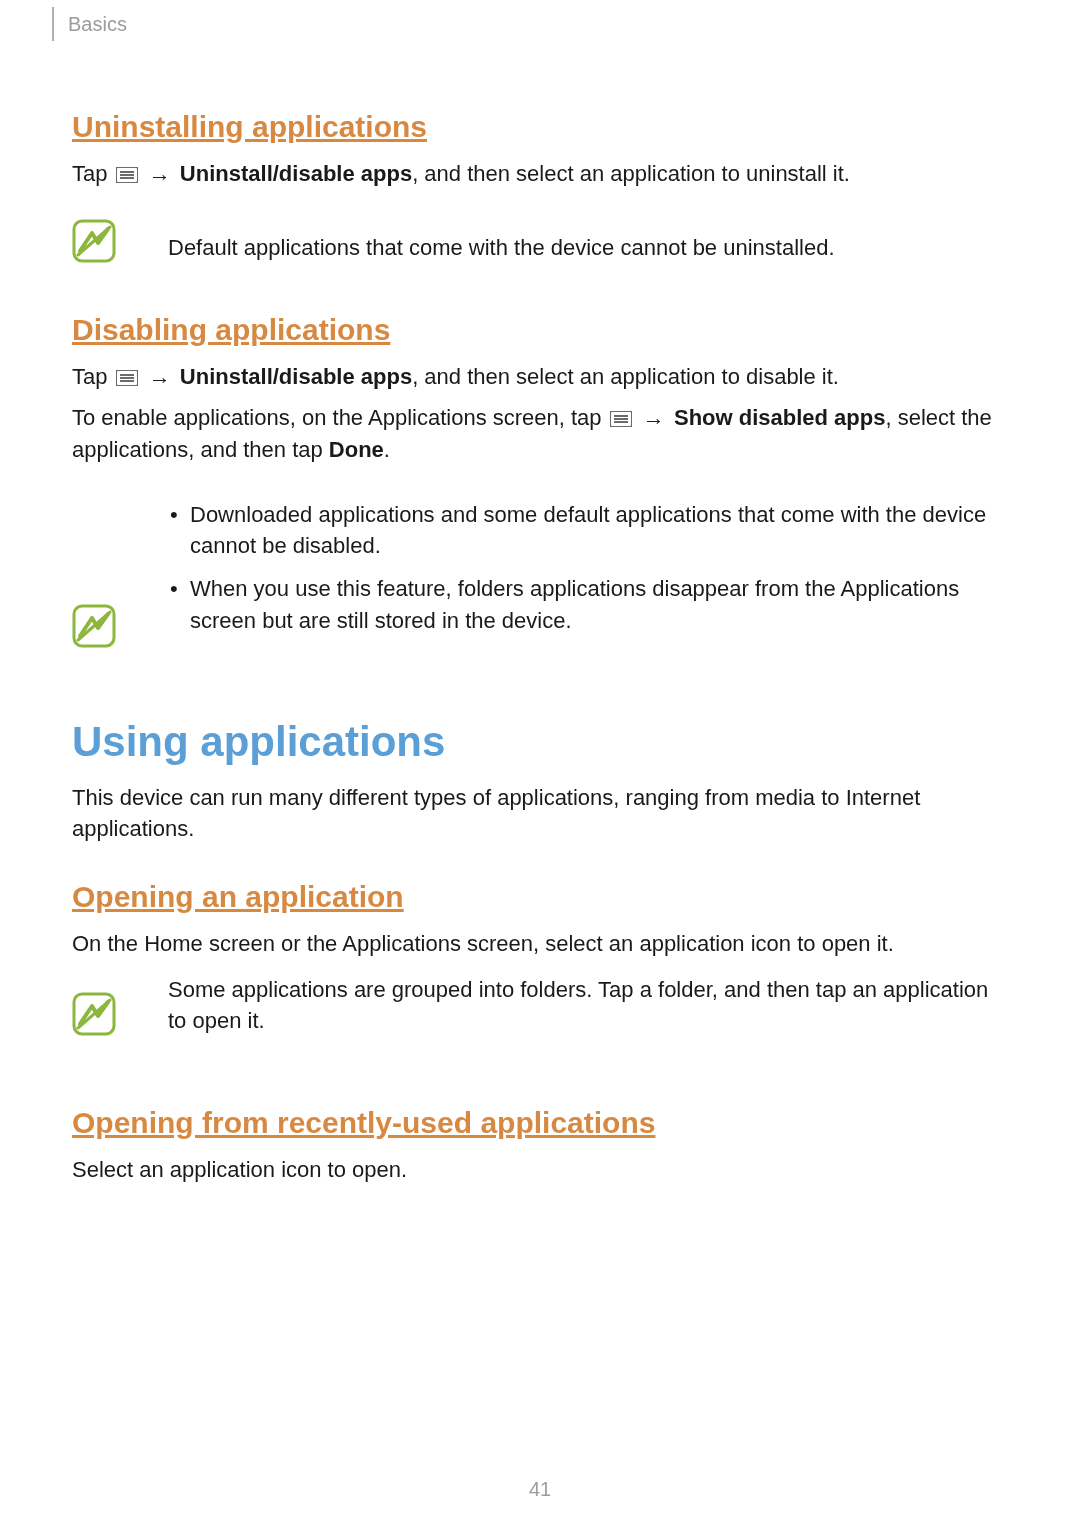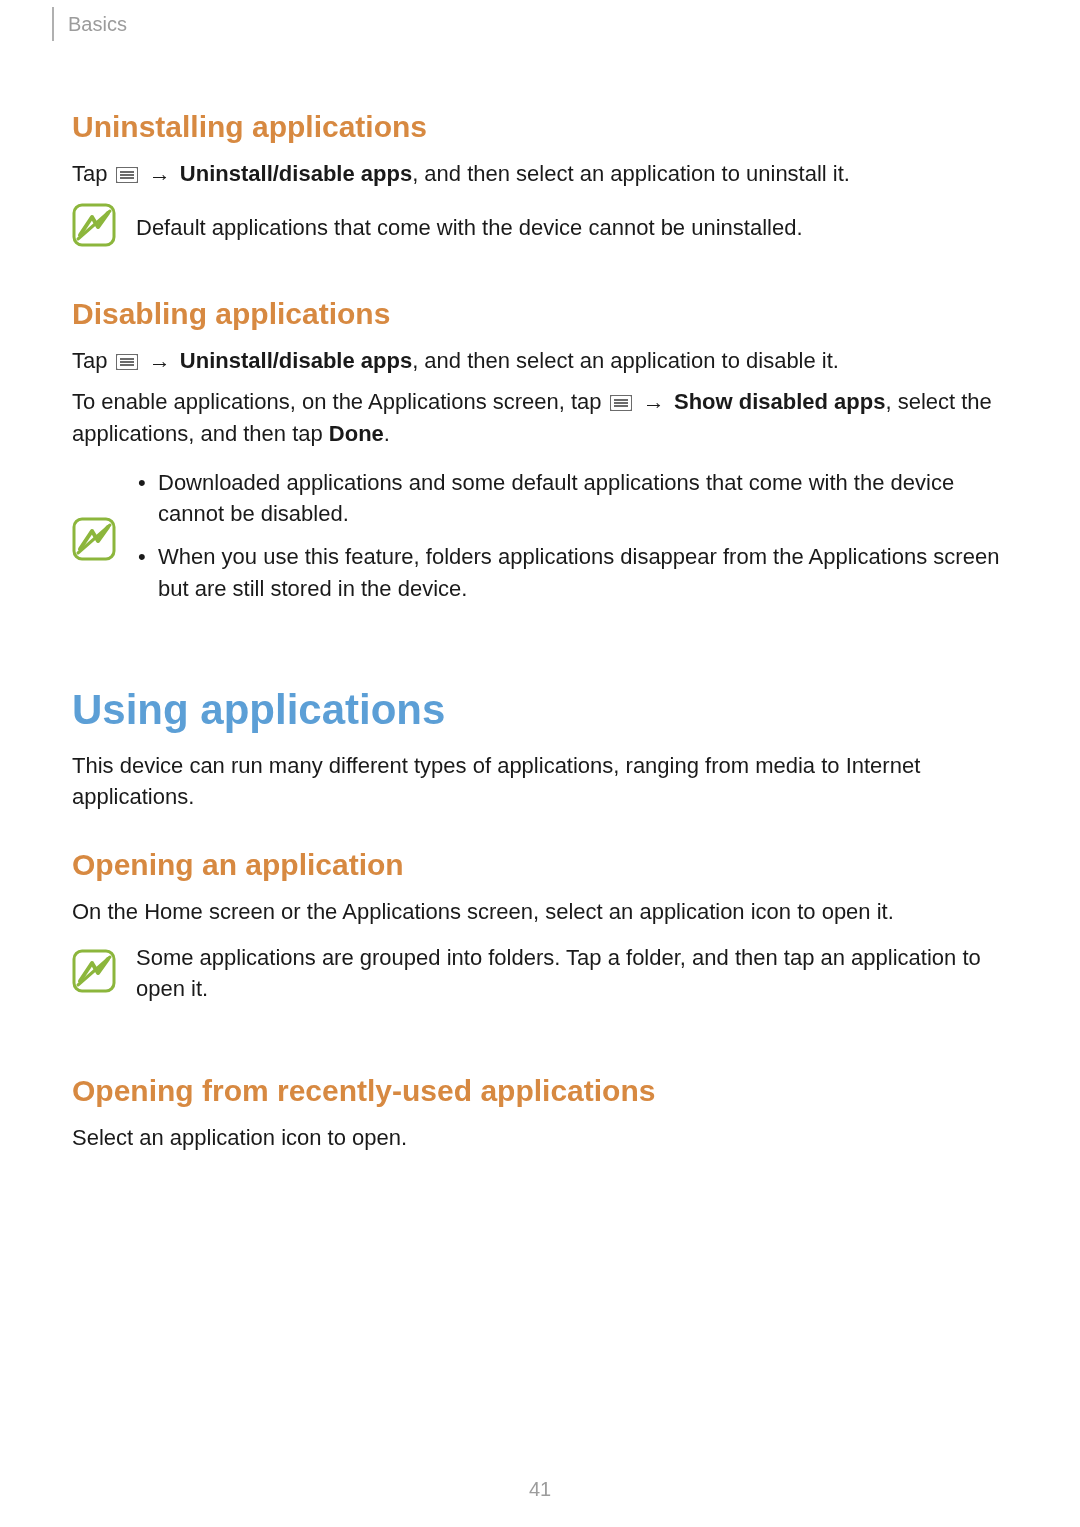--- a/index.html
+++ b/index.html
@@ -31,20 +31,21 @@
     font-size: 20px;
   }
   .content {
     margin-top: 70px;
   }
   h2.subheading {
     color: #d78941;
     font-size: 30px;
     font-weight: 600;
     margin: 36px 0 14px 0;
+    text-decoration: underline;
   }
   h1.mainheading {
     color: #5c9fd6;
     font-size: 42px;
     font-weight: 700;
     margin: 70px 0 16px 0;
   }
   p.body {
     font-size: 22px;
     line-height: 1.42;
@@ -65,22 +66,23 @@
   }
   .arrow {
     display: inline-block;
     padding: 0 3px;
   }
   .bold {
     font-weight: 700;
   }
   .note-row {
     display: flex;
-    align-items: center;
-    margin: 14px 0 10px 0;
+    align-items: flex-end;
+    margin: 30px 0 10px 0;
+    gap: 32px;
   }
   .note-icon {
     flex: 0 0 44px;
     width: 44px;
     height: 44px;
     margin-right: 20px;
   }
   .note-icon svg { width:100%; height:100%; display:block; }
   .note-text {
     flex: 1;

